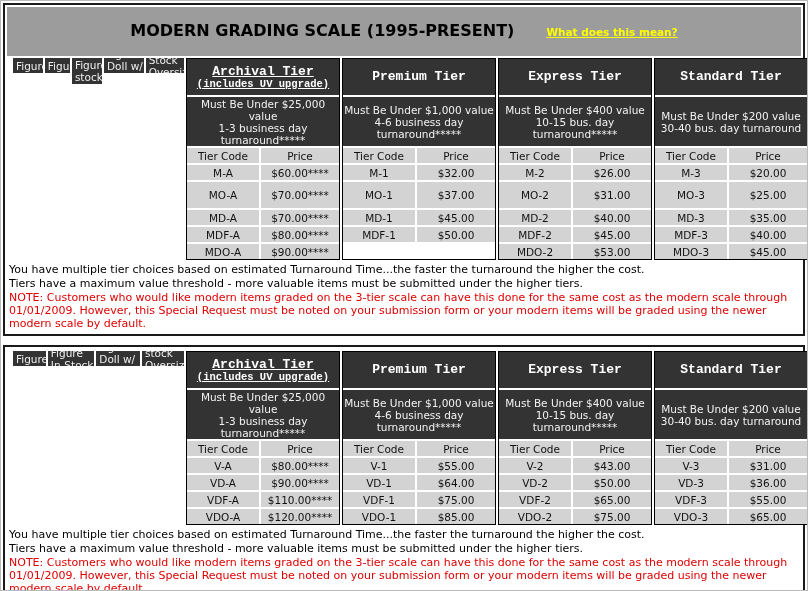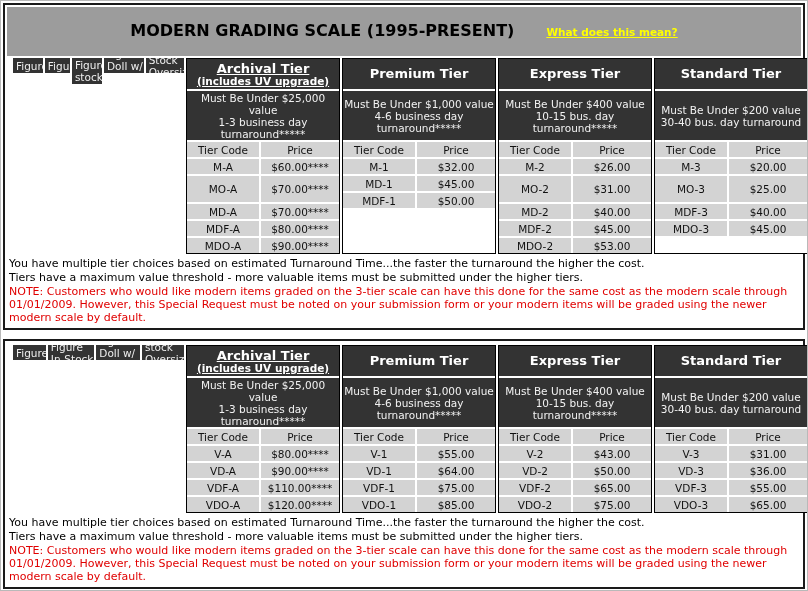--- a/index.html
+++ b/index.html
@@ -7,21 +7,21 @@
   .page{width:808px;height:591px;box-sizing:border-box;border:1px solid #b9b9b9;background:#fff;padding:2px;overflow:hidden;}
   .section{border:2px solid #1a1a1a;background:#fff;padding:2px;margin-bottom:9px;}
   .titlebar{background:#9c9c9c;text-align:center;padding:14px 4px;min-height:19px;line-height:19px;}
   .title{font-weight:bold;font-size:16px;letter-spacing:0;color:#000;}
   .help-link{color:#ffff00;font-weight:bold;font-size:10.5px;text-decoration:underline;margin-left:32px;cursor:pointer;}
   .grid{display:flex;gap:2px;margin-top:2px;}
   .labelcol{display:flex;flex-direction:row;gap:2px;width:177px;flex:0 0 177px;}
   .cell{box-sizing:border-box;}
   .dark{background:#333333;color:#efefef;}
   .lite{background:#d3d3d3;color:#111;}
-  .h-tiername{height:30px;}
+  .h-tiername{height:36px;font-family:Liberation Mono, monospace;}
   .h-threshold{height:49px;}
   .h-colhdr{height:15px;}
   .h-row{height:15px;}
   .h-row2{height:26px;}
   .label{display:flex;align-items:center;padding-left:3px;font-size:10.5px;white-space:pre-line;line-height:12px;overflow:hidden;}
   .tiergroup{display:flex;flex-direction:column;gap:2px;border:1px solid #000;background:#fff;width:154px;flex:0 0 154px;box-sizing:border-box;}
   .tiername{background:#333333;display:flex;flex-direction:column;align-items:center;justify-content:center;color:#fff;}
   .tname{font-weight:bold;font-size:13px;line-height:14px;}
   .tname.archival,.tsub.archival{text-decoration:underline;}
   .tsub{font-weight:bold;font-size:10.5px;line-height:11px;}
@@ -100,20 +100,24 @@
 4-6 business day
 turnaround*****</div>
         <div class="cp-row h-colhdr">
           <div class="cell lite code">Tier Code</div>
           <div class="cell lite price">Price</div>
         </div>
         <div class="cp-row h-row">
             <div class="cell lite code">M-1</div>
             <div class="cell lite price">$32.00</div>
           </div>
+        <div class="cp-row h-row2">
+            <div class="cell lite code">MO-1</div>
+            <div class="cell lite price">$37.00</div>
+          </div>
         <div class="cp-row h-row">
             <div class="cell lite code">MD-1</div>
             <div class="cell lite price">$45.00</div>
           </div>
         <div class="cp-row h-row">
             <div class="cell lite code">MDF-1</div>
             <div class="cell lite price">$50.00</div>
           </div>
       </div>
 
@@ -162,20 +166,24 @@
           <div class="cell lite code">Tier Code</div>
           <div class="cell lite price">Price</div>
         </div>
         <div class="cp-row h-row">
             <div class="cell lite code">M-3</div>
             <div class="cell lite price">$20.00</div>
           </div>
         <div class="cp-row h-row2">
             <div class="cell lite code">MO-3</div>
             <div class="cell lite price">$25.00</div>
+          </div>
+        <div class="cp-row h-row">
+            <div class="cell lite code">MD-3</div>
+            <div class="cell lite price">$35.00</div>
           </div>
         <div class="cp-row h-row">
             <div class="cell lite code">MDF-3</div>
             <div class="cell lite price">$40.00</div>
           </div>
         <div class="cp-row h-row">
             <div class="cell lite code">MDO-3</div>
             <div class="cell lite price">$45.00</div>
           </div>
       </div>

